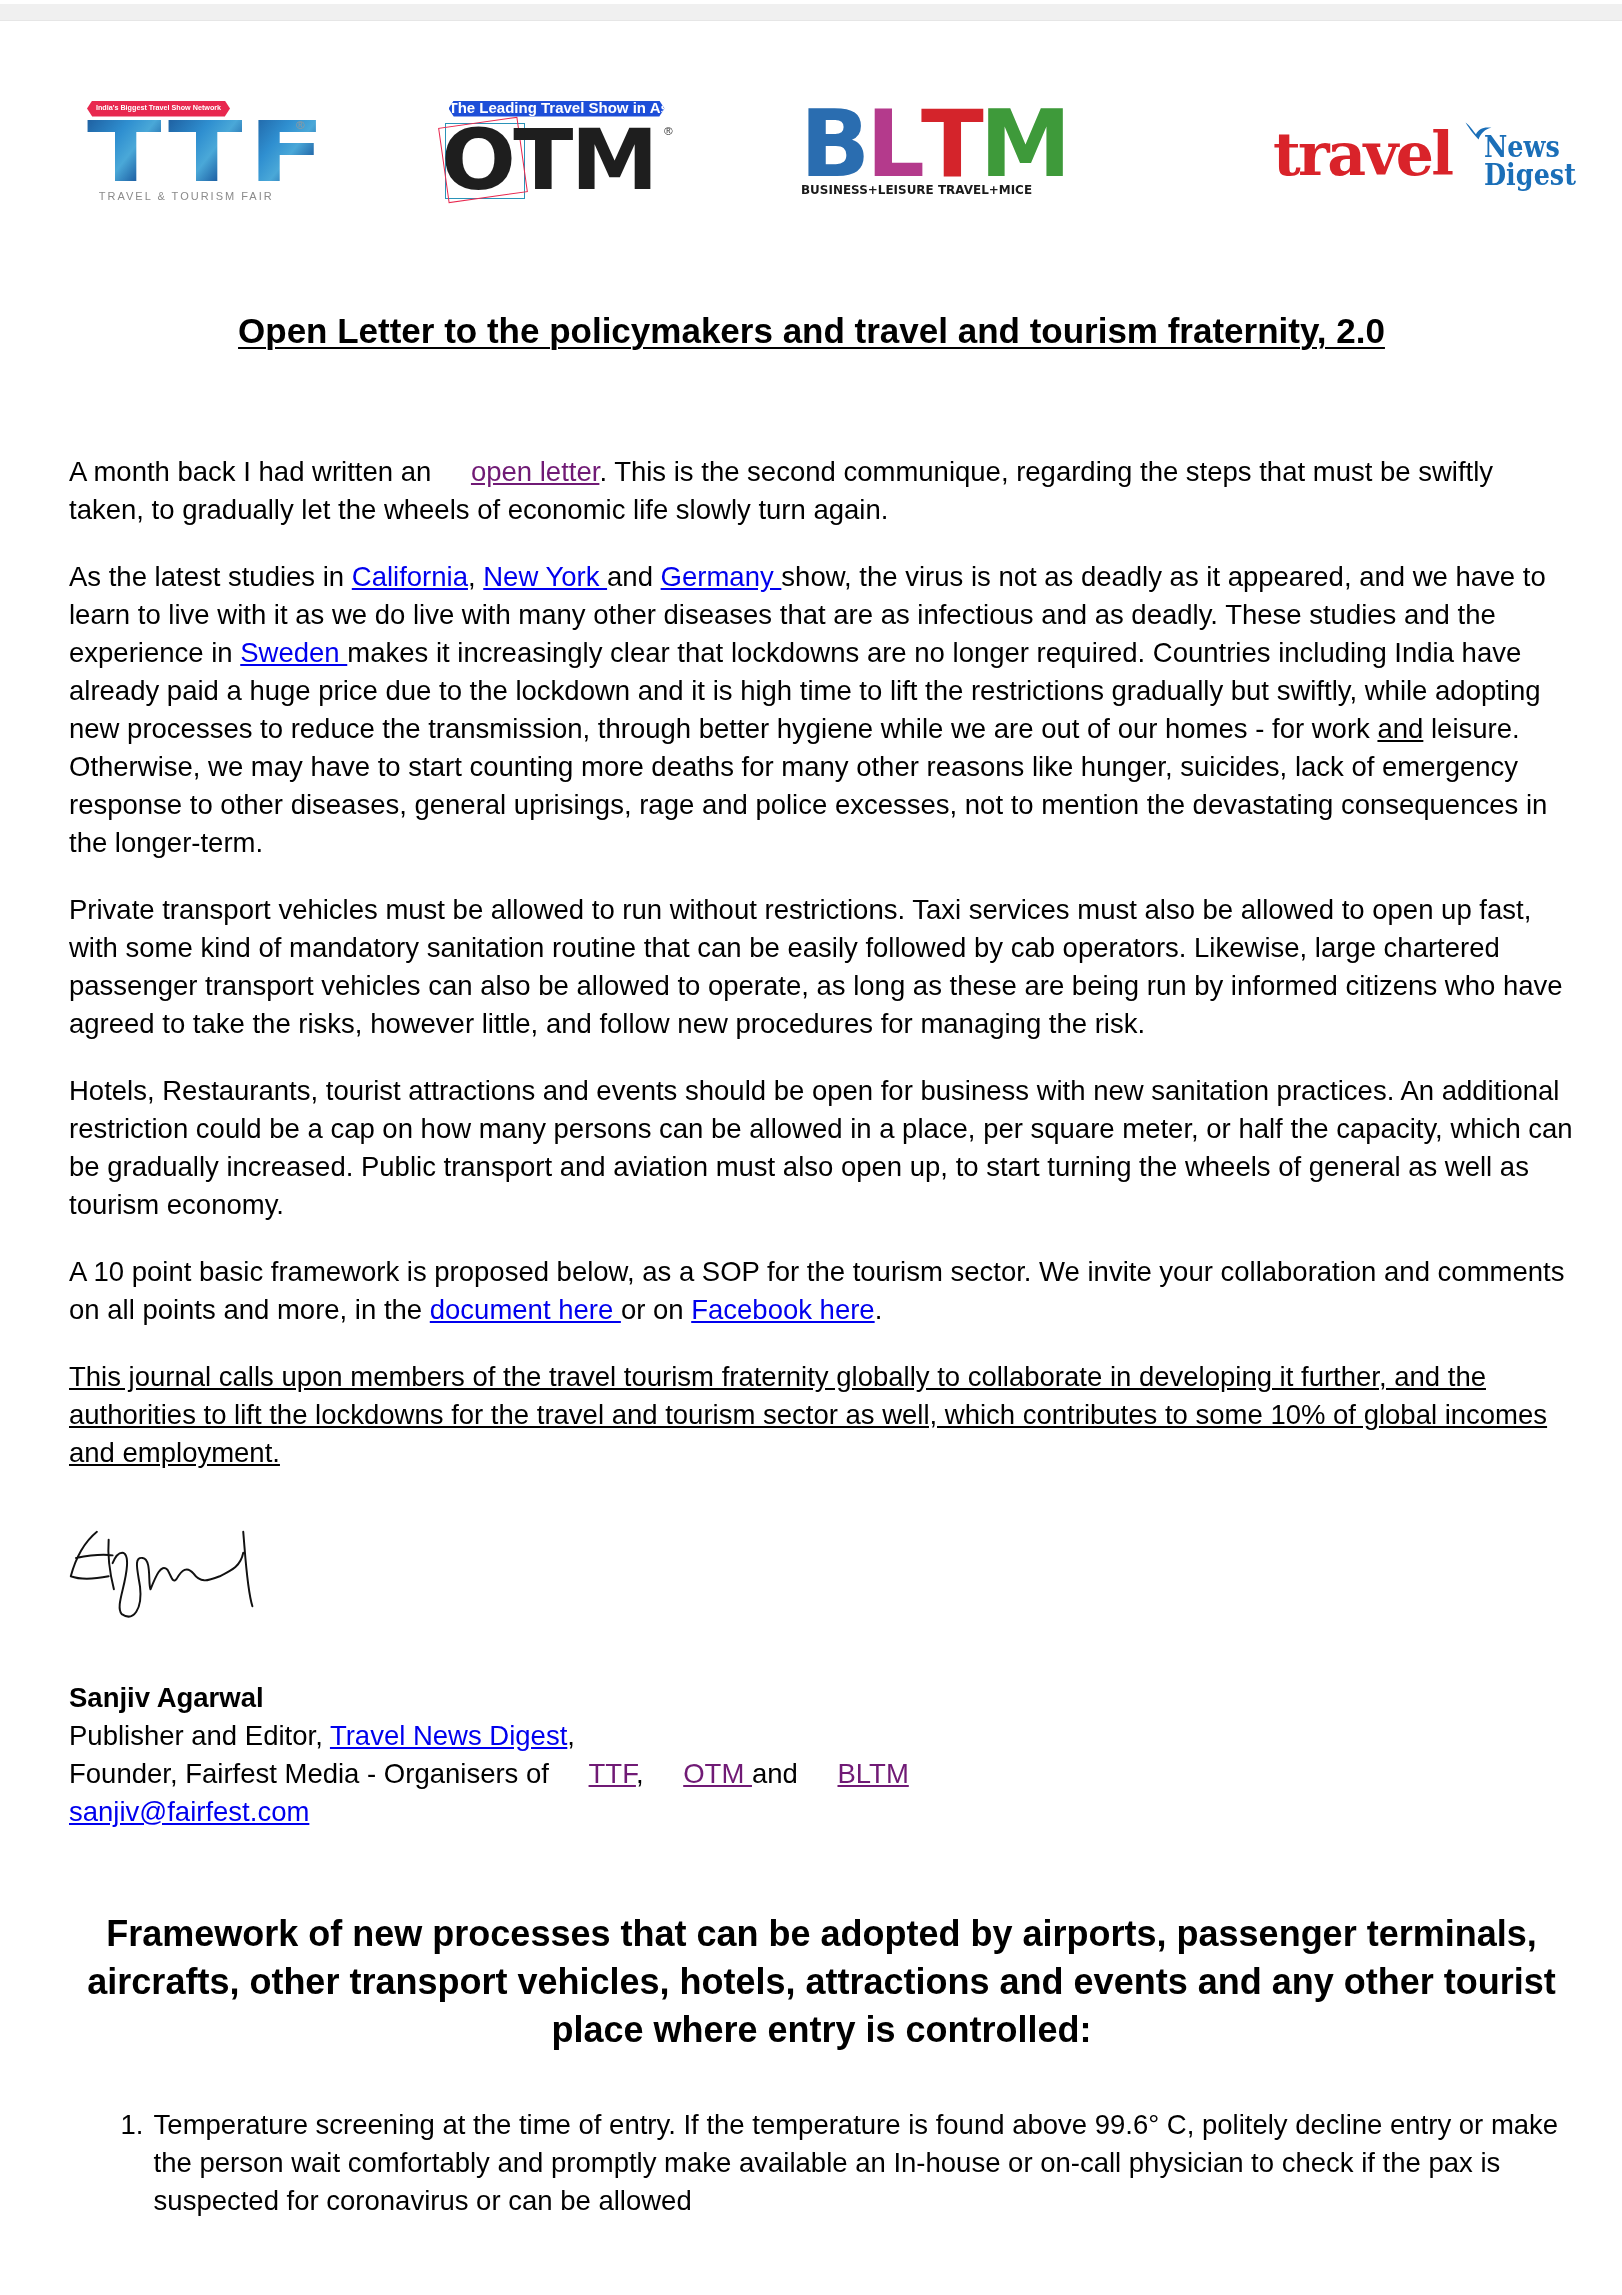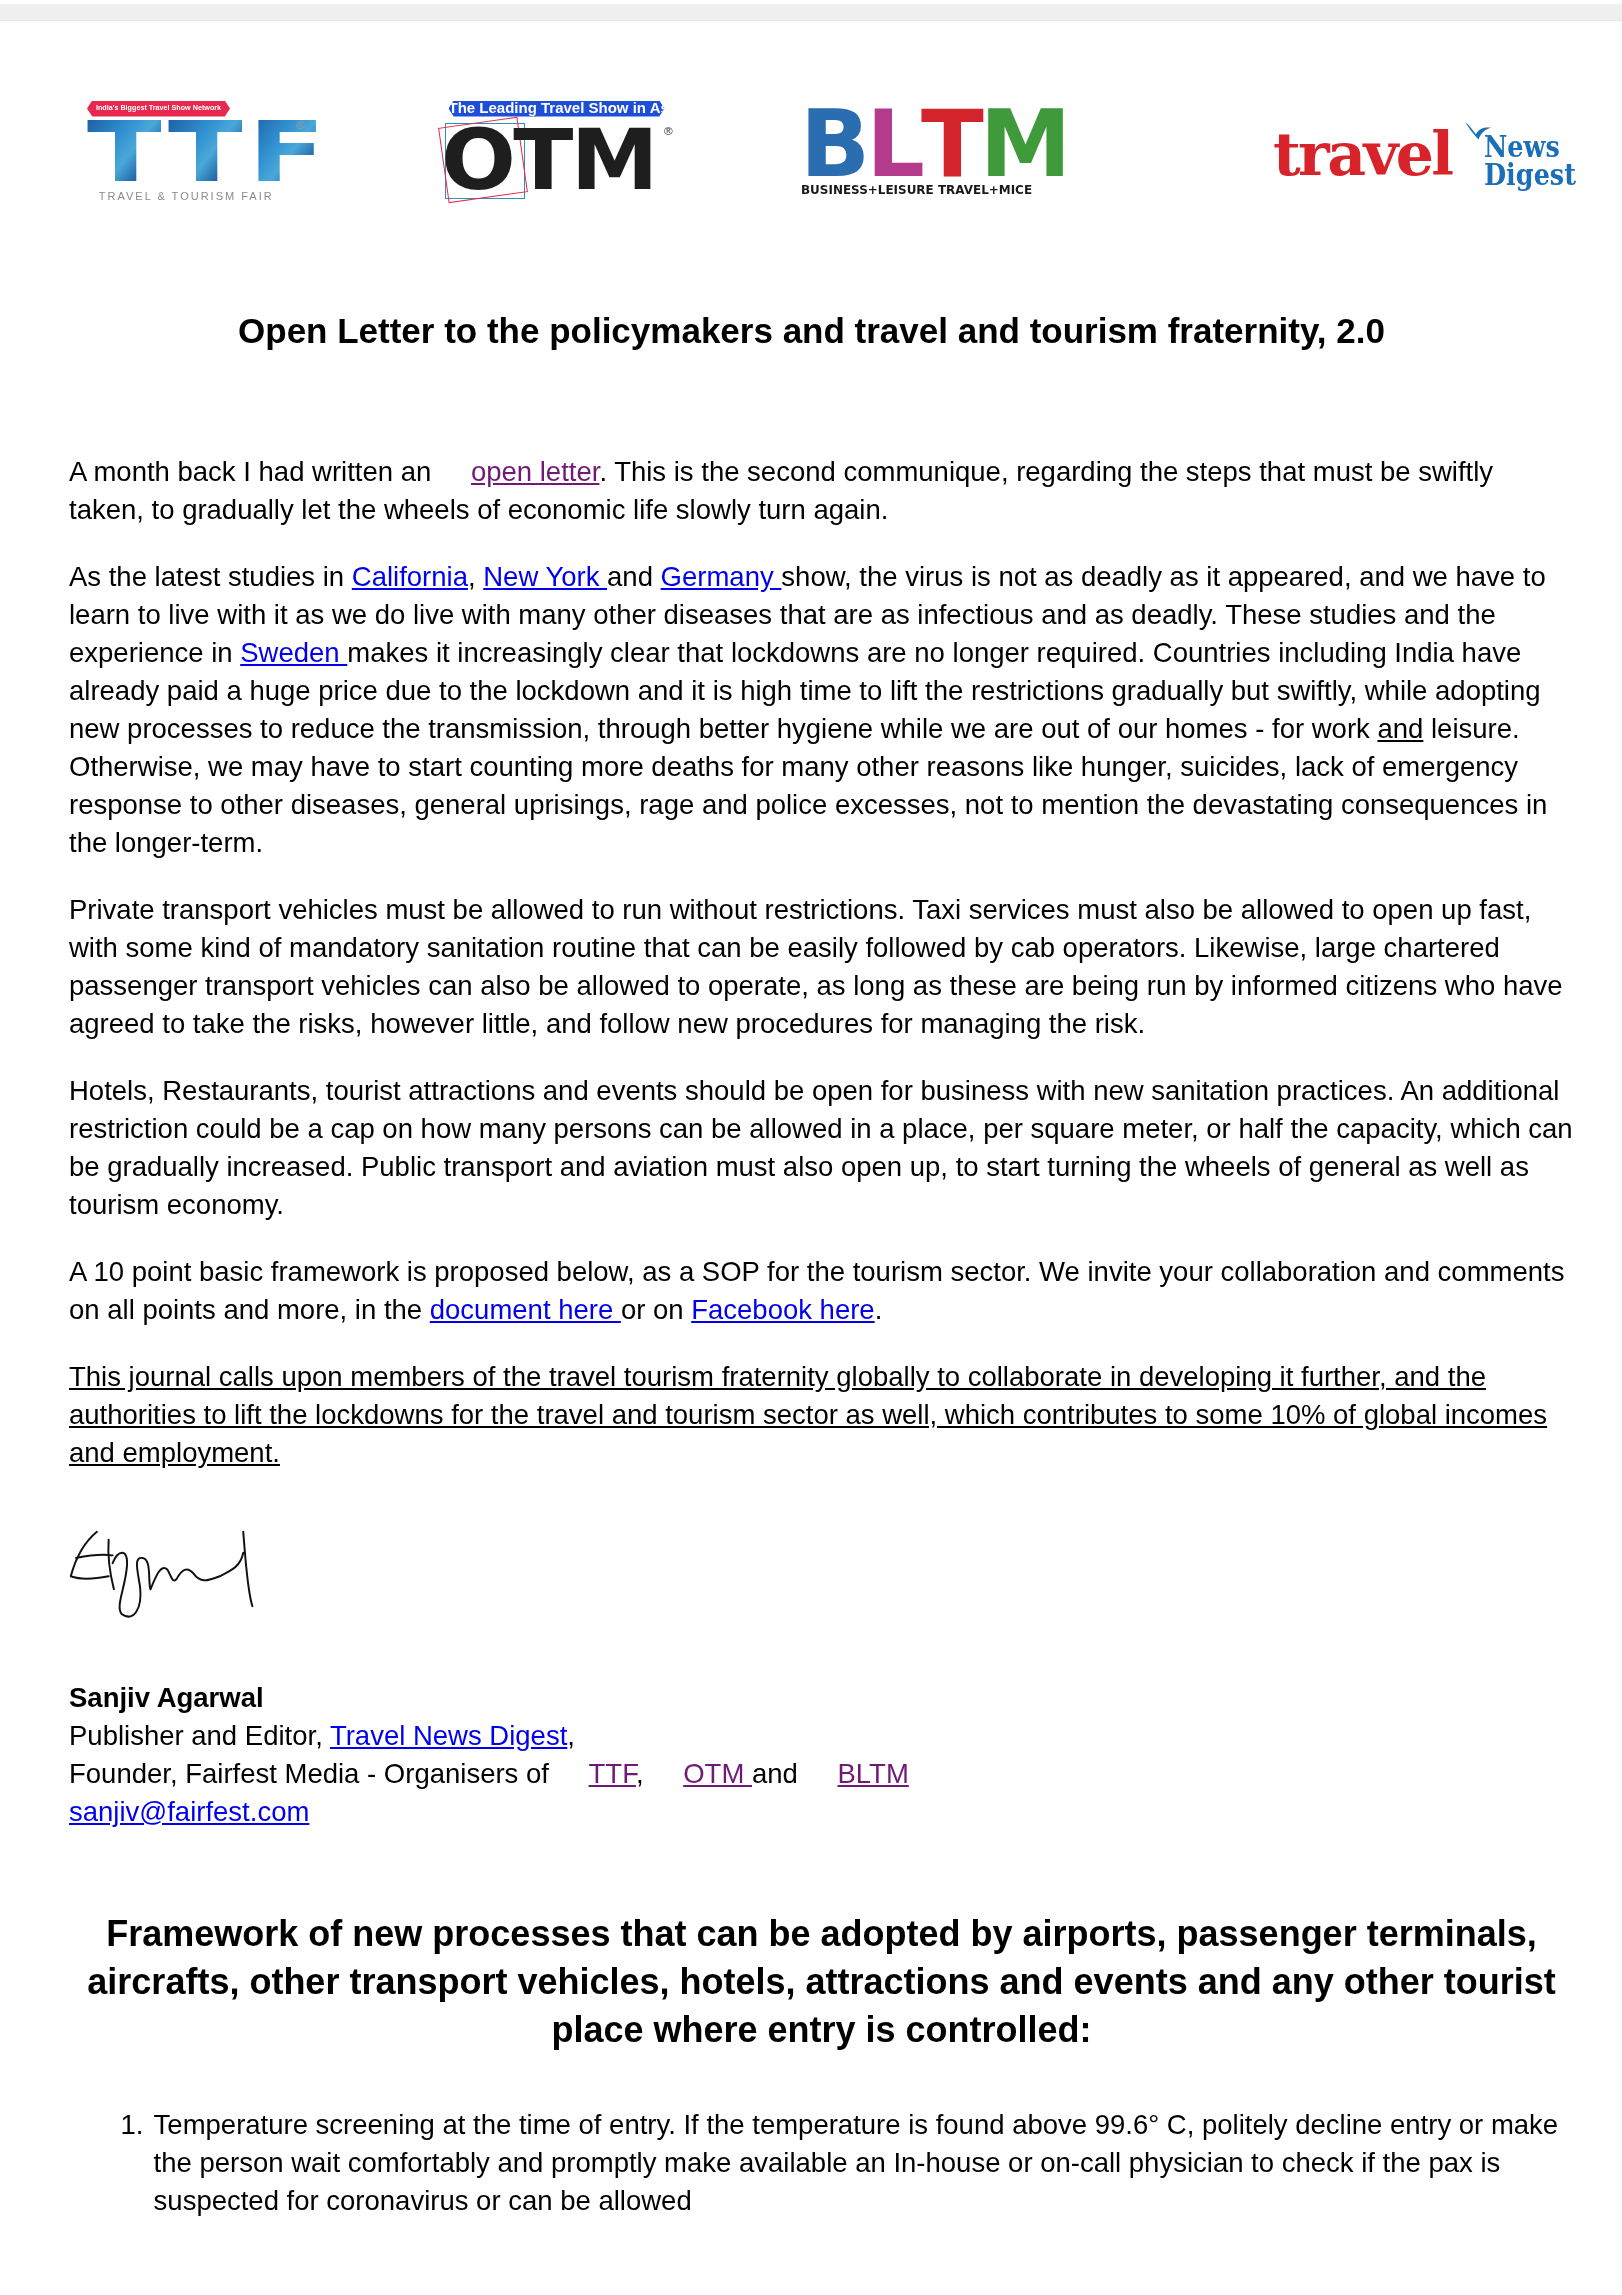--- a/index.html
+++ b/index.html
@@ -39,21 +39,21 @@
   .bltm .sub { position: absolute; left: 1.3px; top: 84px; font-family: "DejaVu Sans", sans-serif; font-weight: bold; font-size: 13px; letter-spacing: 0px; color: #1a1a1a; transform: scaleX(0.92); transform-origin: left; white-space: nowrap; }
 
   
   .tnd { left: 1225px; top: 19.6px; width: 327px; height: 92px; margin-left: 48px; }
   .tnd .travel { position: absolute; left: 0; top: 0; font-family: "DejaVu Serif", serif; font-weight: bold; font-size: 60px; line-height: 72px; color: #d9232a; letter-spacing: -2.6px; }
   .tnd .bird { position: absolute; left: 191px; top: 2.6px; width: 29px; height: 22px; }
   .tnd .news { position: absolute; left: 211px; top: 14.4px; font-family: "DejaVu Serif", serif; font-weight: bold; font-size: 30px; line-height: 30px; color: #1b6fb8; transform: scaleX(0.85); transform-origin: left; }
   .tnd .digest { position: absolute; left: 211px; top: 42px; font-family: "DejaVu Serif", serif; font-weight: bold; font-size: 30px; line-height: 30px; color: #1b6fb8; transform: scaleX(0.85); transform-origin: left; }
 
   
-  .title { position: absolute; left: 0; top: 311px; width: 1623px; text-align: center; font-size: 35px; font-weight: bold; text-decoration-thickness: 2px; text-underline-offset: 3.9px; }
+  .title { position: absolute; left: 0; top: 311px; width: 1623px; text-align: center; font-size: 35px; font-weight: bold; text-decoration: underline; text-decoration-thickness: 2px; text-underline-offset: 3.9px; }
 
   .body { position: absolute; left: 69px; top: 453px; width: 1505px; font-size: 27.5px; line-height: 38px; }
   .body p { margin-bottom: 29px; }
   .u { text-decoration: underline; }
   a { color: #0000ee; text-decoration: underline; }
   a.visited { color: #701a75; margin-left: 32px; }
 
   .signature { position: relative; width: 308px; height: 98px; margin-top: 52px; margin-bottom: 47px; }
   .sig-block { margin-top: 0; }
   .sig-name { font-weight: bold; }

